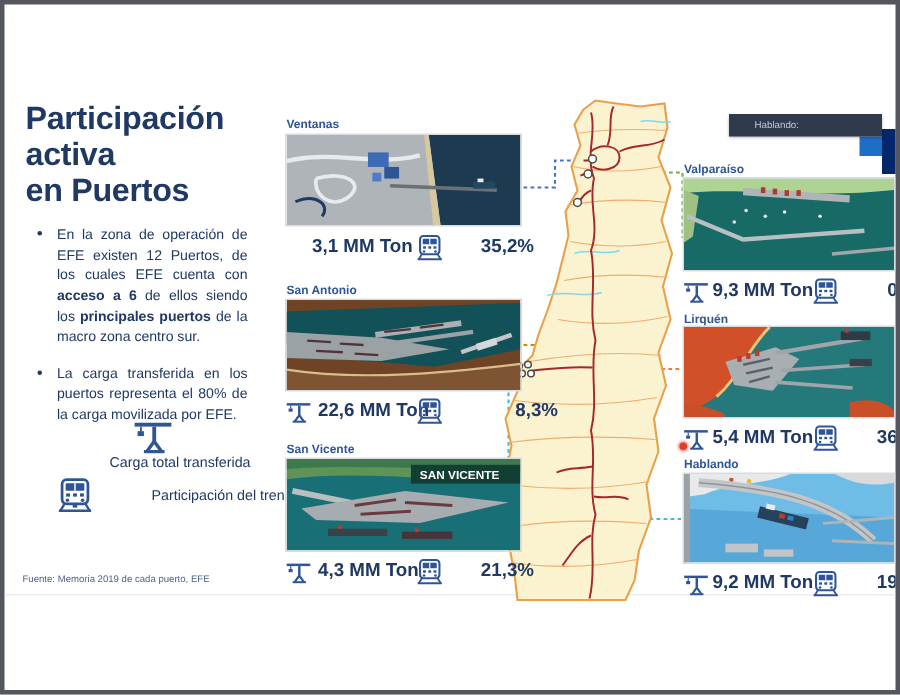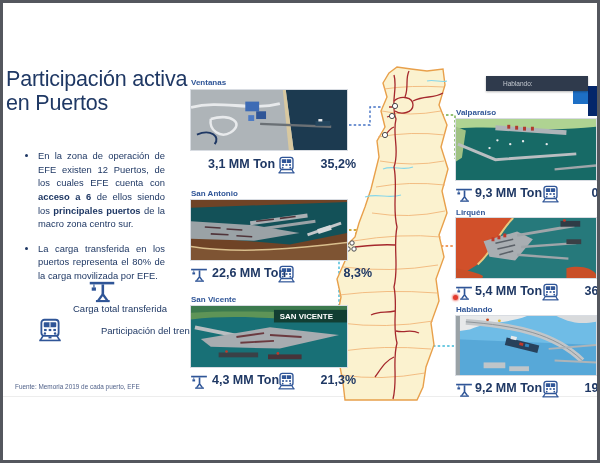--- a/index.html
+++ b/index.html
@@ -4,22 +4,22 @@
 <style>
   html,body{margin:0;padding:0;background:#888;}
   .screen{
     position:relative;width:600px;height:463px;background:#ffffff;
     box-sizing:border-box;border:3px solid #54575E;overflow:hidden;
     font-family:"Liberation Sans",sans-serif;
   }
   .slide-bottom-edge{position:absolute;left:0;top:393px;width:100%;height:1px;background:#ededed;}
 
   
-  .title{position:absolute;left:3px;top:64px;width:185px;
-    font-size:21.5px;font-weight:normal;color:#1F3864;line-height:1.12;letter-spacing:-0.2px;}
+  .title{position:absolute;left:14px;top:64px;width:185px;
+    font-size:21.5px;font-weight:bold;color:#1F3864;line-height:1.12;letter-spacing:-0.2px;}
   .bullets{position:absolute;left:8px;top:130px;width:170px;}
   .bullets ul{margin:16px;padding-left:11px;list-style-type:disc;}
   .bullets li{font-size:9.4px;line-height:1.45;color:#1F3864;text-align:justify;margin-bottom:11px;}
   .legend-row{position:absolute;left:33px;display:flex;align-items:center;height:30px;}
   .legend-row.cargo{top:274px;flex-direction:column;}
   .legend-row.train{top:312px;}
   .legend-row .lg-icon{width:28px;height:26px;flex:none;}
   .legend-row .lg-label{margin-left:37px;font-size:9.5px;color:#1F3864;white-space:nowrap;}
   .source{position:absolute;left:12px;top:380px;font-size:6.4px;color:#51628A;}
 

